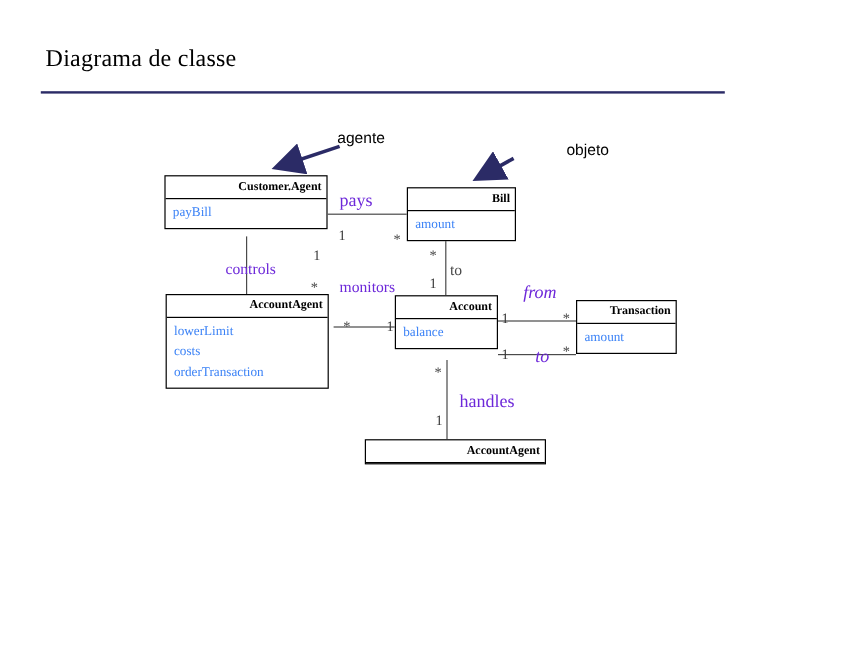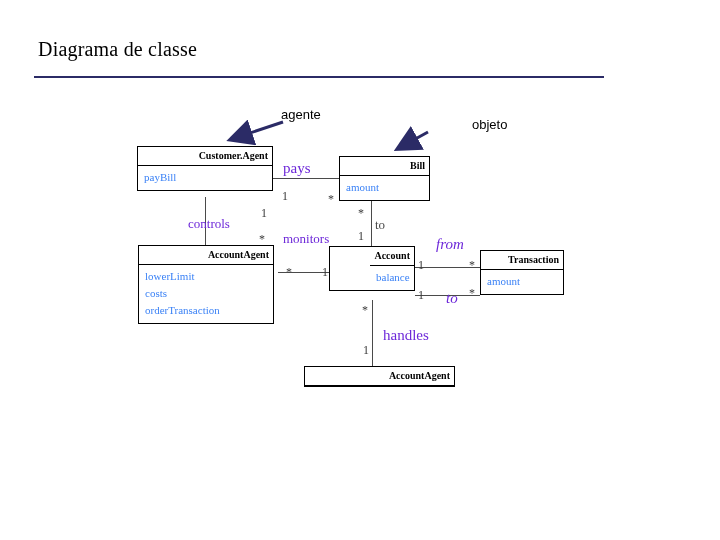--- a/index.html
+++ b/index.html
@@ -68,21 +68,21 @@
     font-size:11px;
     color:#3b82f6;
     line-height:1.55;
     white-space:nowrap;
   }
 
   
   #box-customer-agent { left:137px; top:146px; width:136px; }
   #box-bill           { left:339px; top:156px; width:91px; }
   #box-account-agent  { left:138px; top:245px; width:136px; }
-  #box-account        { left:329px; top:246px; width:86px;padding-left:40px; }
+  #box-account        { left:329px; top:246px; width:86px; }
   #box-transaction    { left:480px; top:250px; width:84px; }
   #box-banking-agent  { left:304px; top:366px; width:151px; }
 
   
   .assoc {
     position:absolute;
     font-family:"Liberation Serif", serif;
     font-size:15px;
     color:#6d28d9;
     white-space:nowrap;

